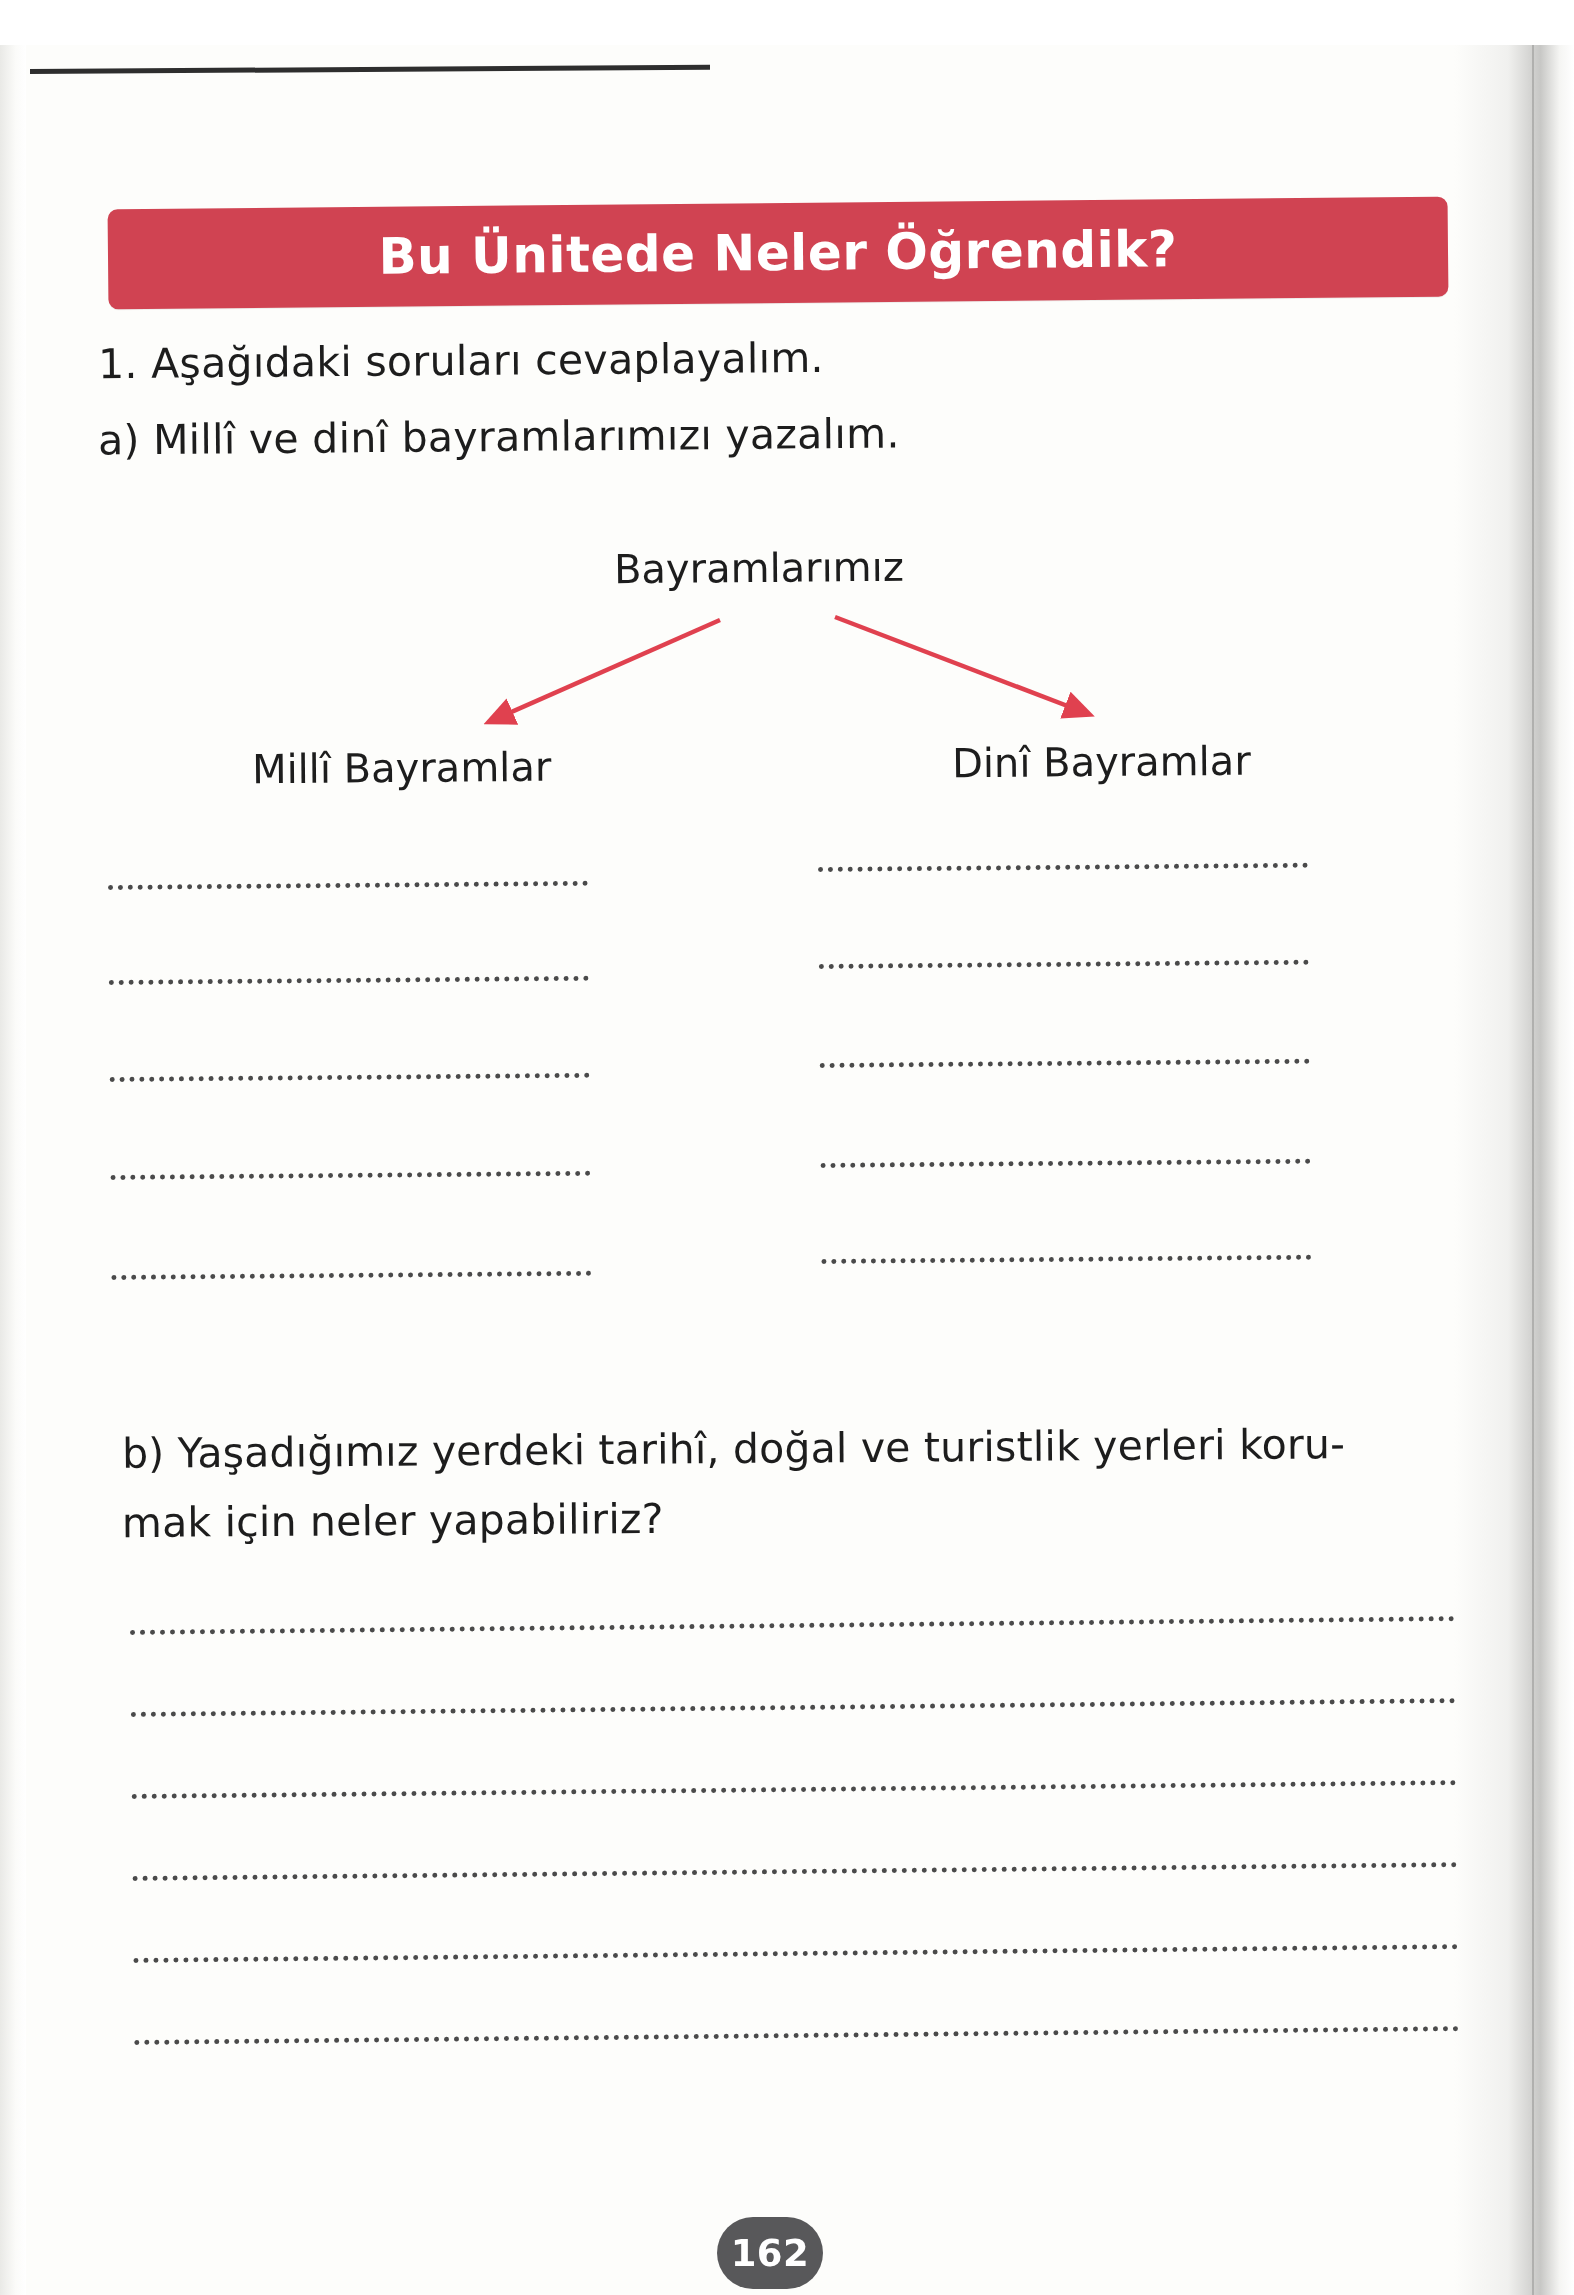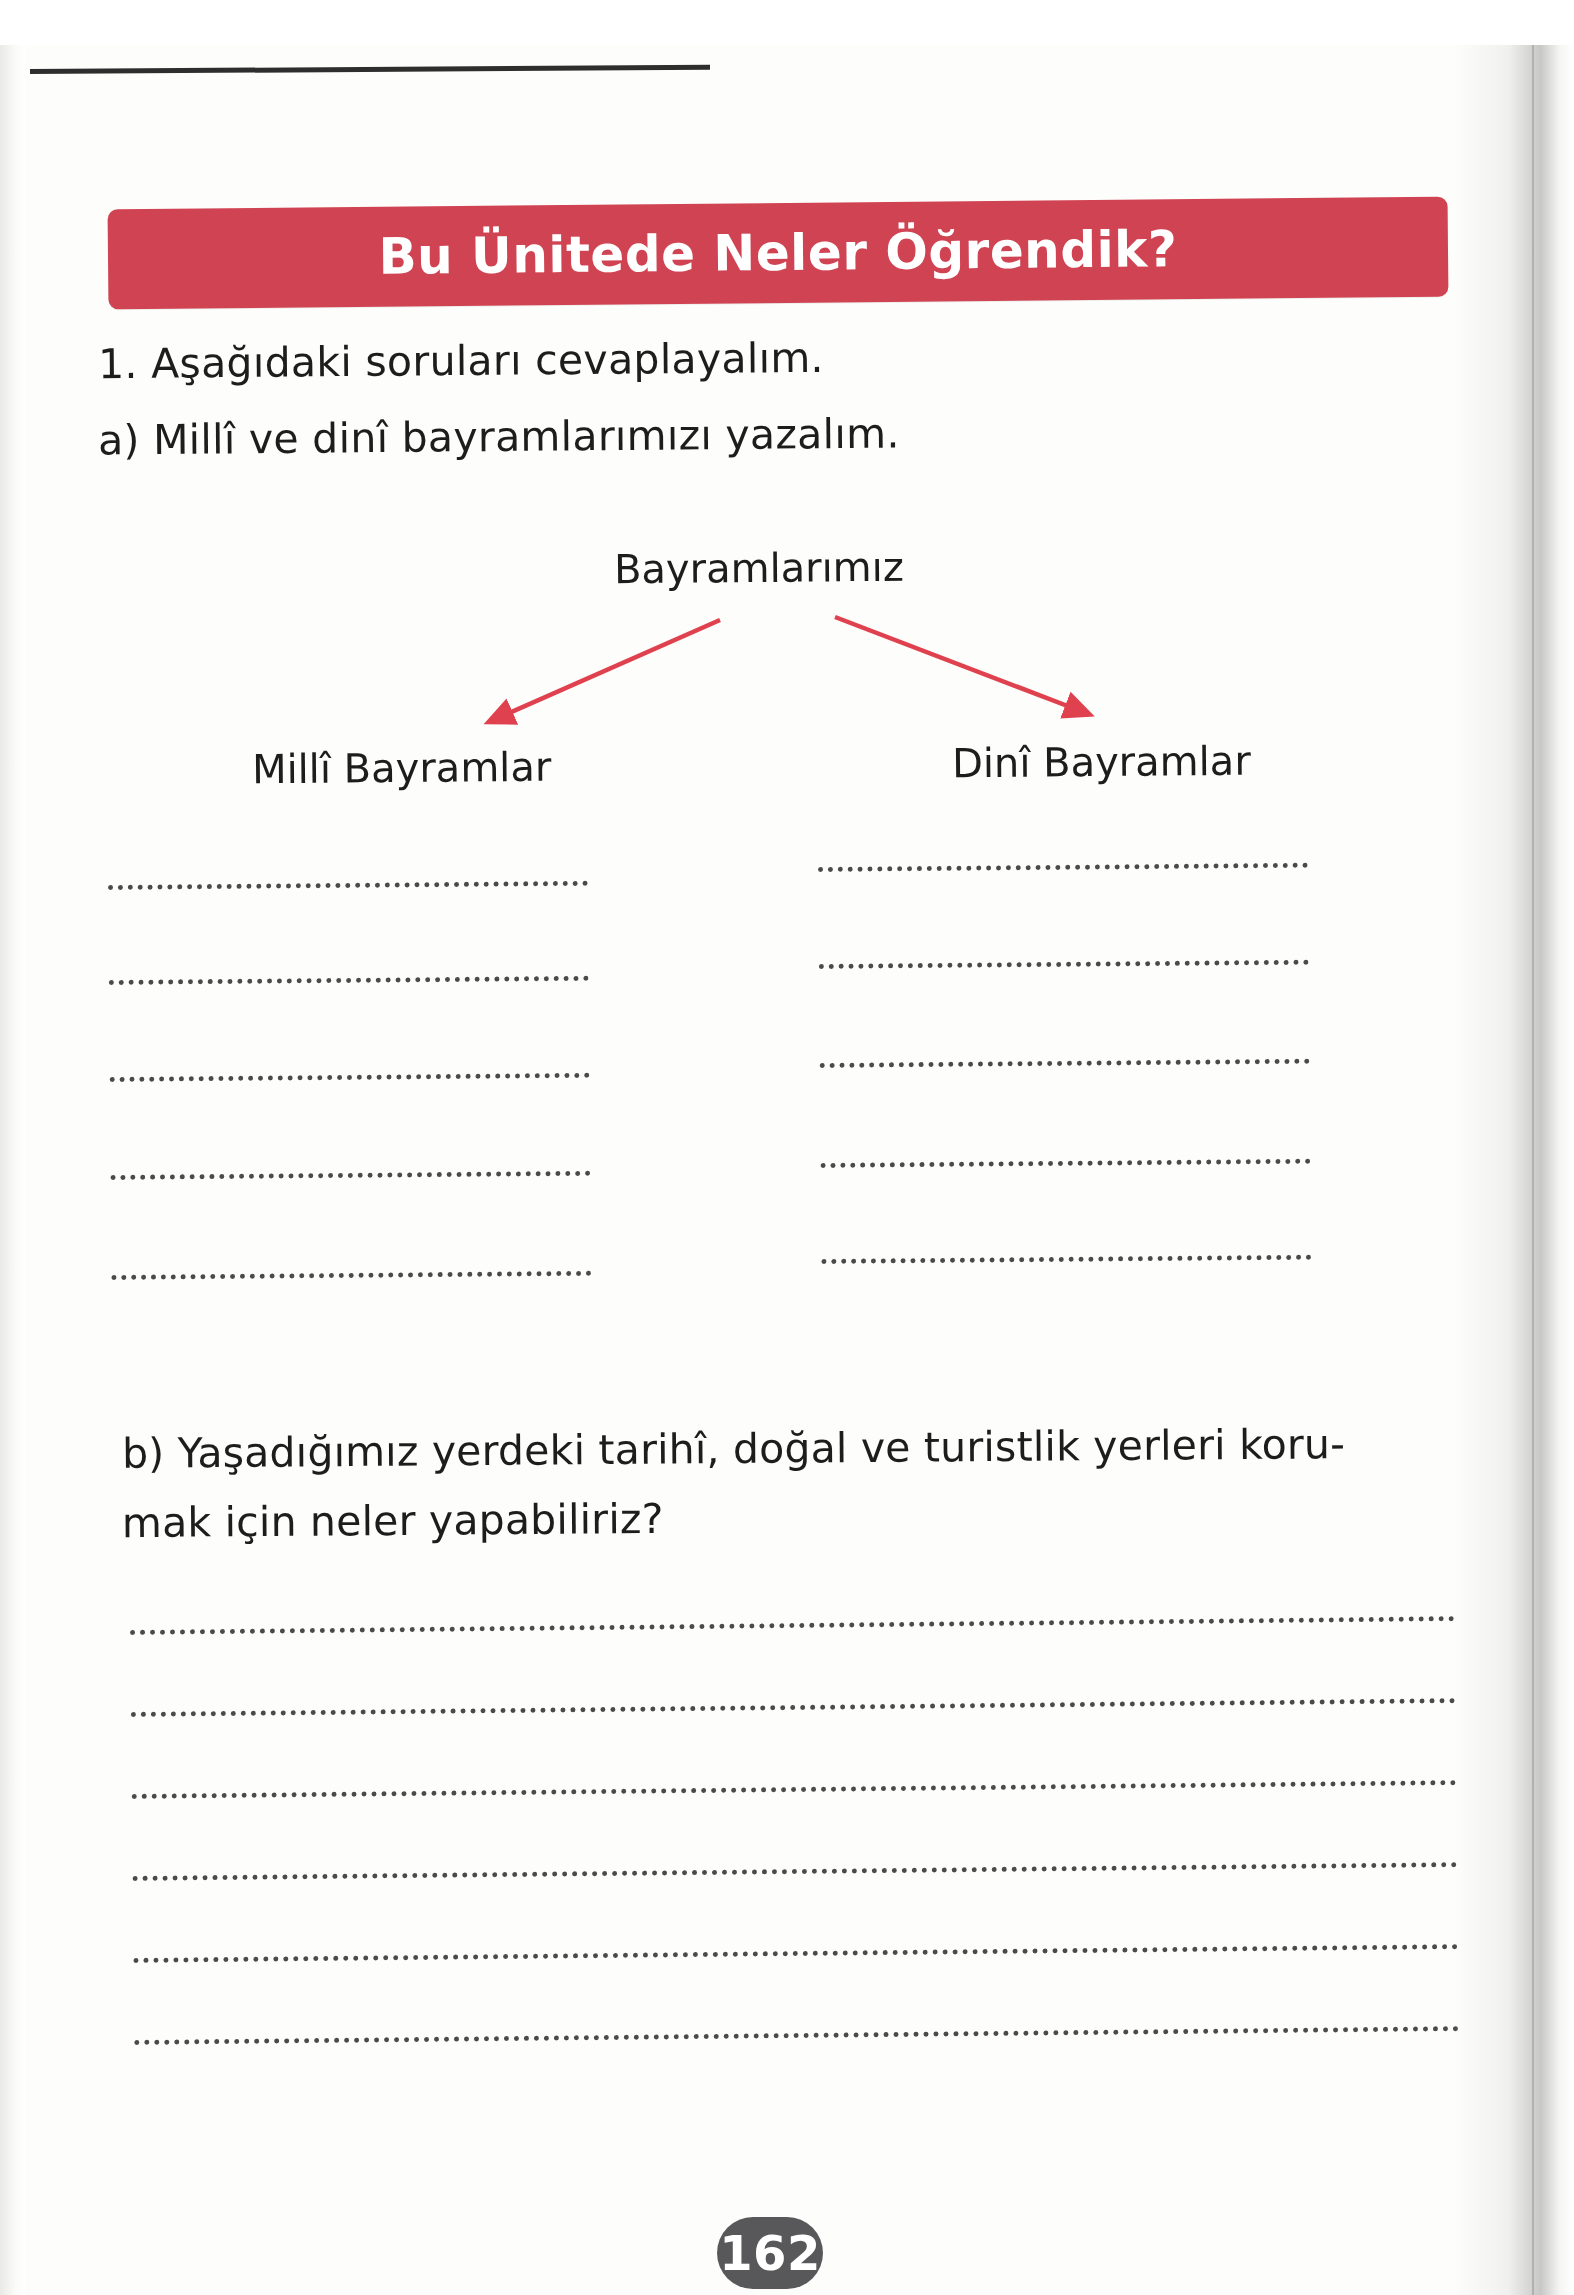--- a/index.html
+++ b/index.html
@@ -186,21 +186,21 @@
   
   #page-number {
     position: absolute;
     left: 717px; top: 2172px;
     width: 106px; height: 72px;
     background: #58585a;
     border-radius: 36px / 36px;
     color: #ffffff;
     font-family: "DejaVu Sans", sans-serif;
     font-weight: bold;
-    font-size: 48px;
+    font-size: 37px;
     display: flex;
     align-items: center;
     justify-content: center;
     letter-spacing: 0.5px;
   }
 
   
   .ghost {
     position: absolute;
     color: rgba(120,120,120,0.13);

